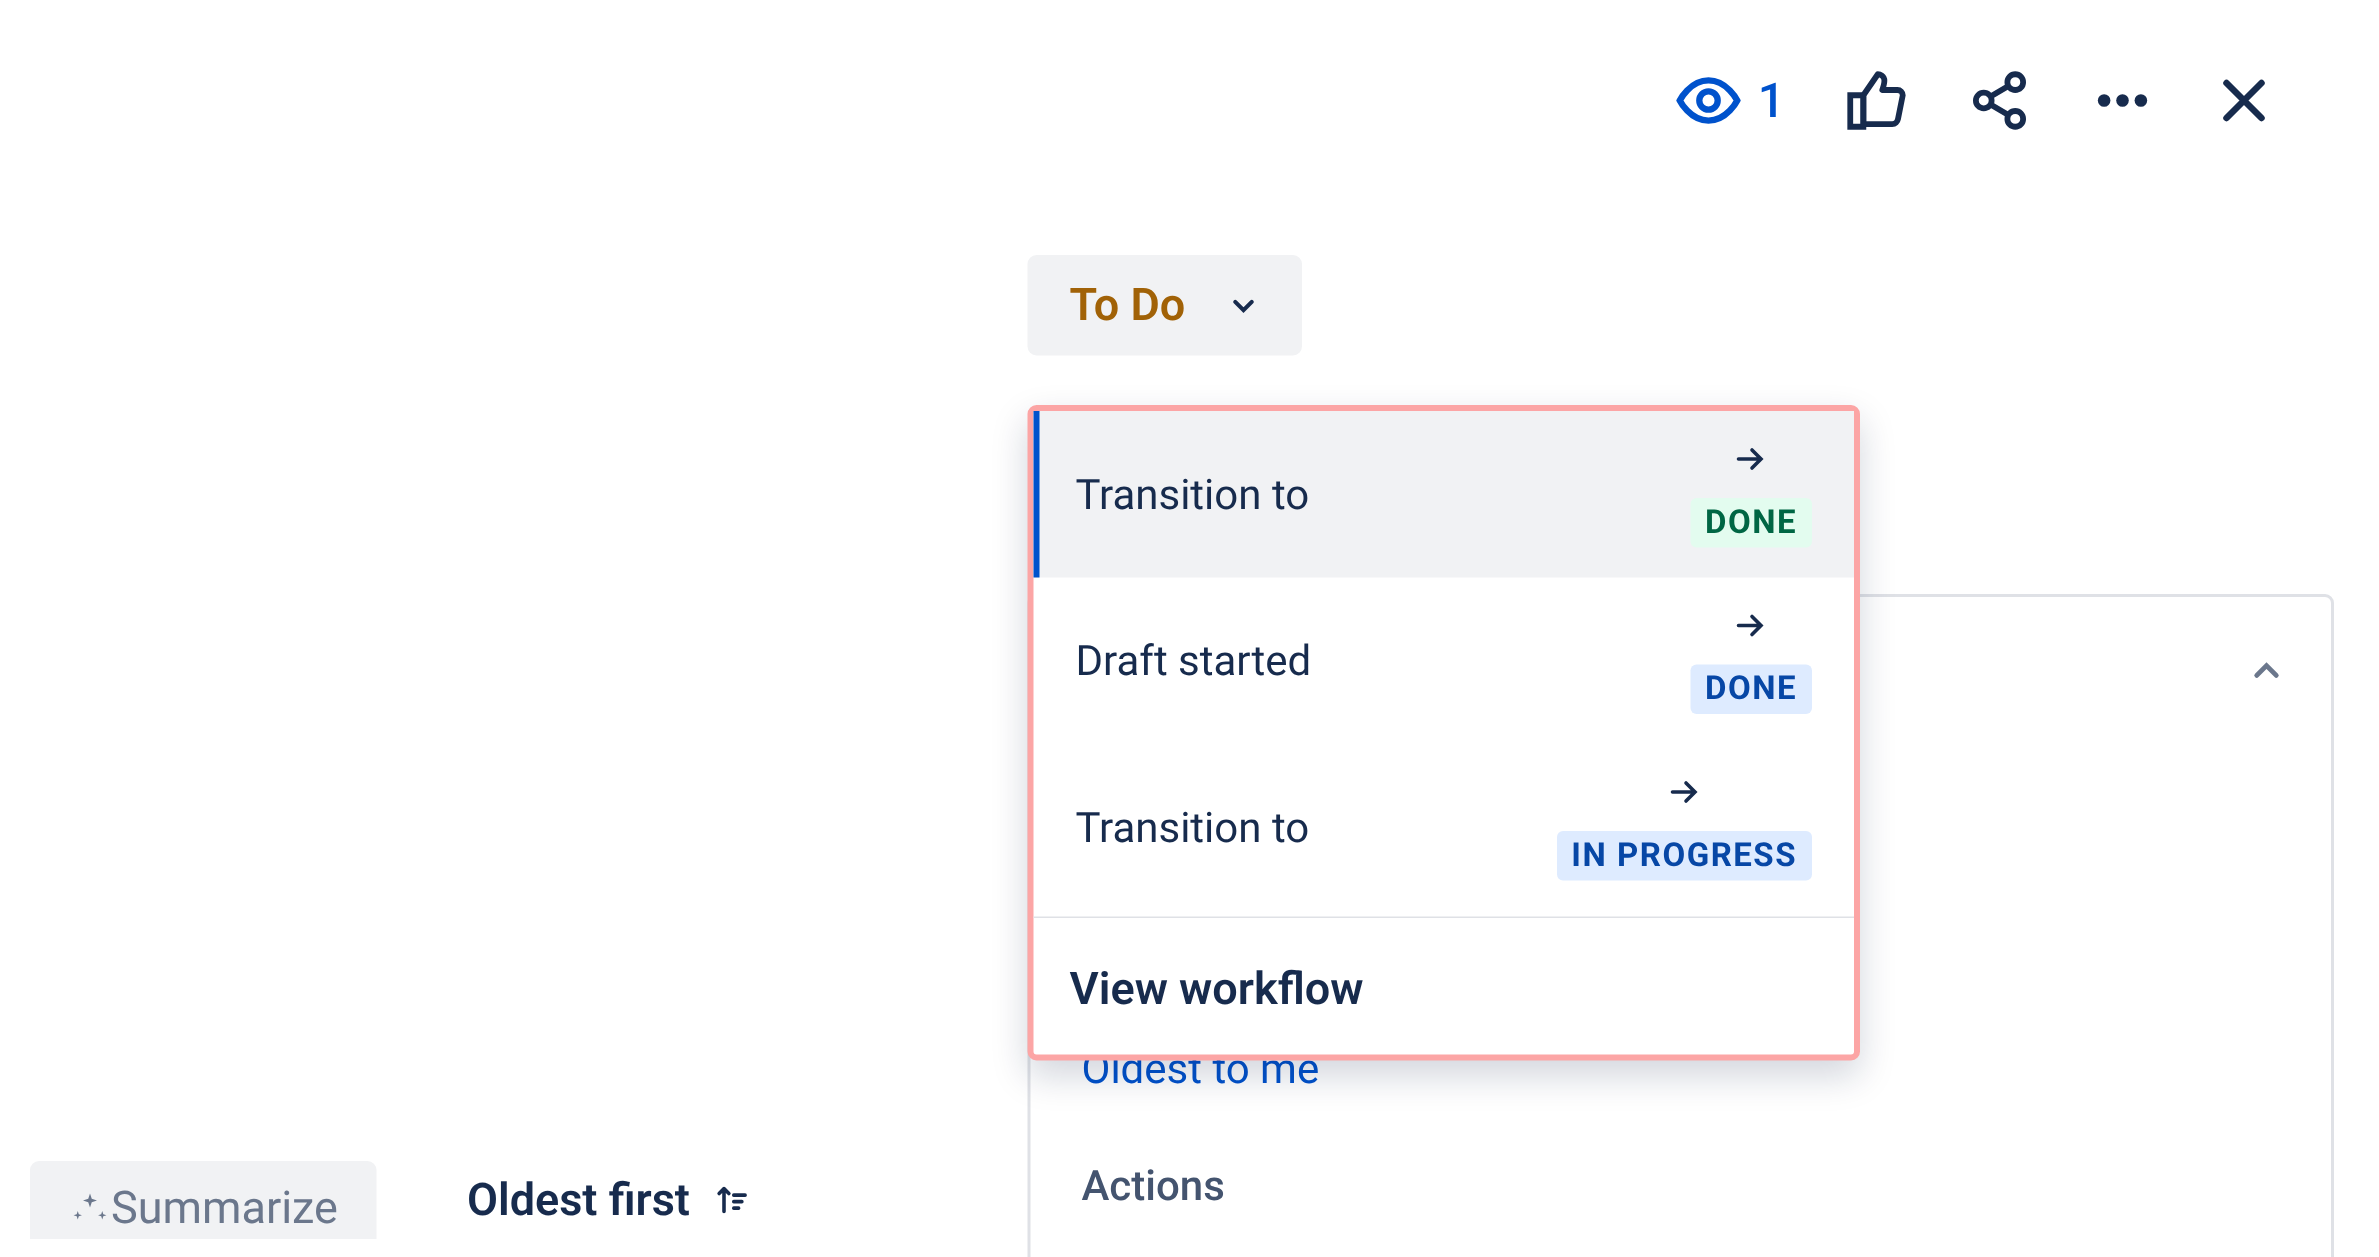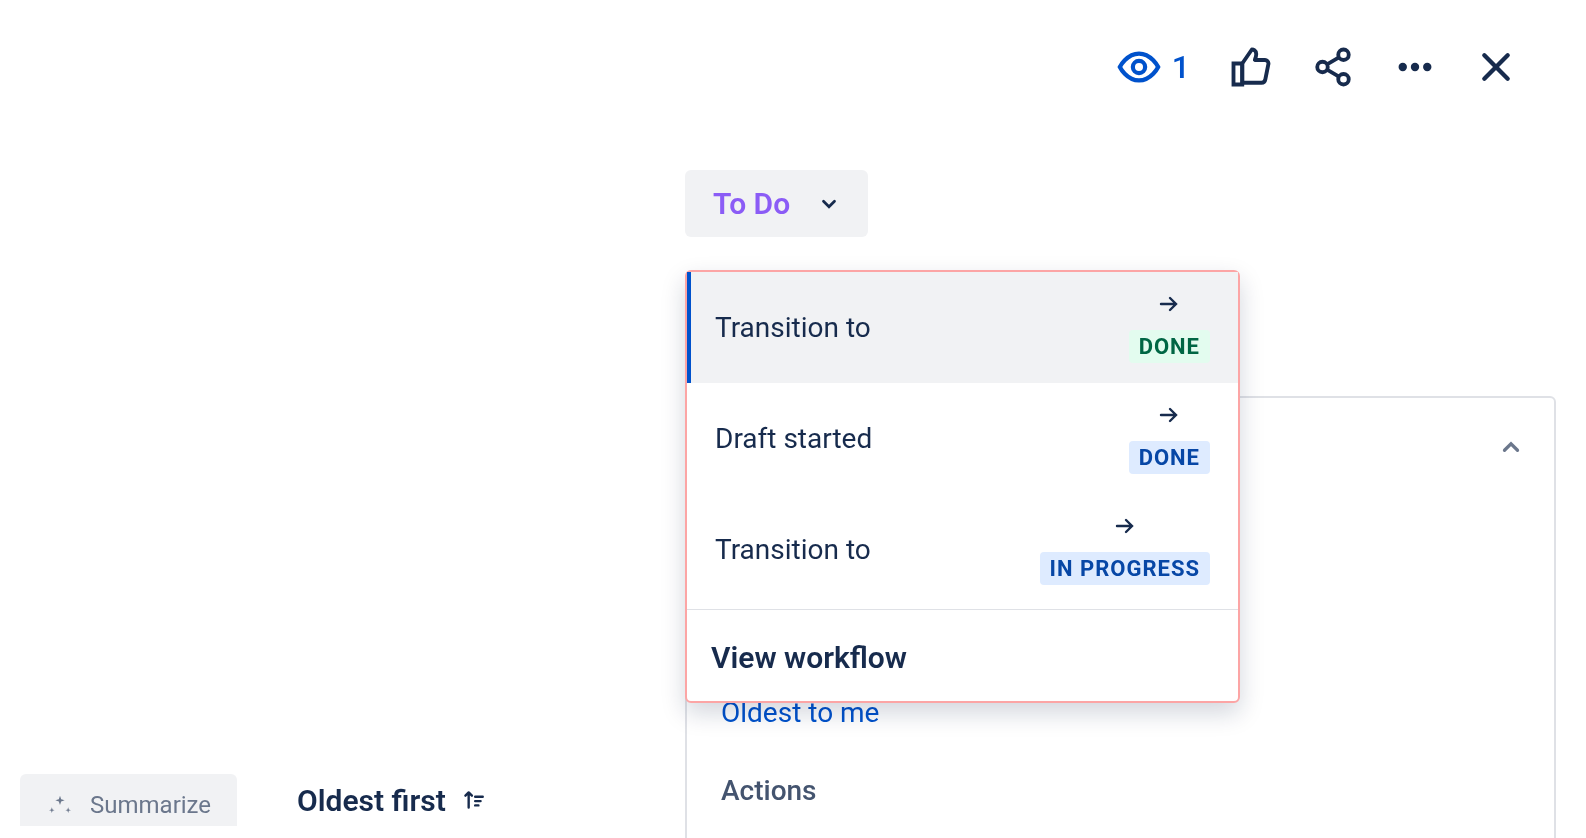--- a/index.html
+++ b/index.html
@@ -44,41 +44,41 @@
   }
   .status-btn {
     background: #F1F2F4;
     border-radius: 6px;
     padding: 16px 28px;
     display: flex;
     align-items: center;
     gap: 28px;
     font-size: 30px;
     font-weight: 600;
-    color: #8b5cf6;
+    color: #a16207;
     cursor: pointer;
   }
   .actions-btn {
     display: flex;
     align-items: center;
     gap: 22px;
     font-size: 30px;
     font-weight: 500;
     color: #172B4D;
     cursor: pointer;
   }
 
   
   .dropdown {
     position: absolute;
     top: 270px;
     left: 685px;
     width: 555px;
     background: #fff;
-    border: 2px solid #fca5a5;
+    border: 4px solid #fca5a5;
     border-radius: 6px;
     box-shadow: 0 10px 24px rgba(9,30,66,0.18);
     z-index: 20;
   }
   .dd-item {
     display: flex;
     align-items: center;
     justify-content: space-between;
     padding: 20px 28px;
     font-size: 28px;
@@ -158,23 +158,23 @@
     align-items: center;
     gap: 60px;
   }
   .summarize-btn {
     background: #F1F2F4;
     border-radius: 6px 6px 0 0;
     padding: 10px 26px 0 26px;
     height: 52px;
     display: flex;
     align-items: center;
-    gap: 16px;
+    gap: 0;
     color: #6B778C;
-    font-size: 24px;
+    font-size: 30px;
     overflow: hidden;
   }
   .sort-label {
     display: flex;
     align-items: center;
     gap: 14px;
     font-size: 30px;
     font-weight: 600;
     color: #172B4D;
   }

